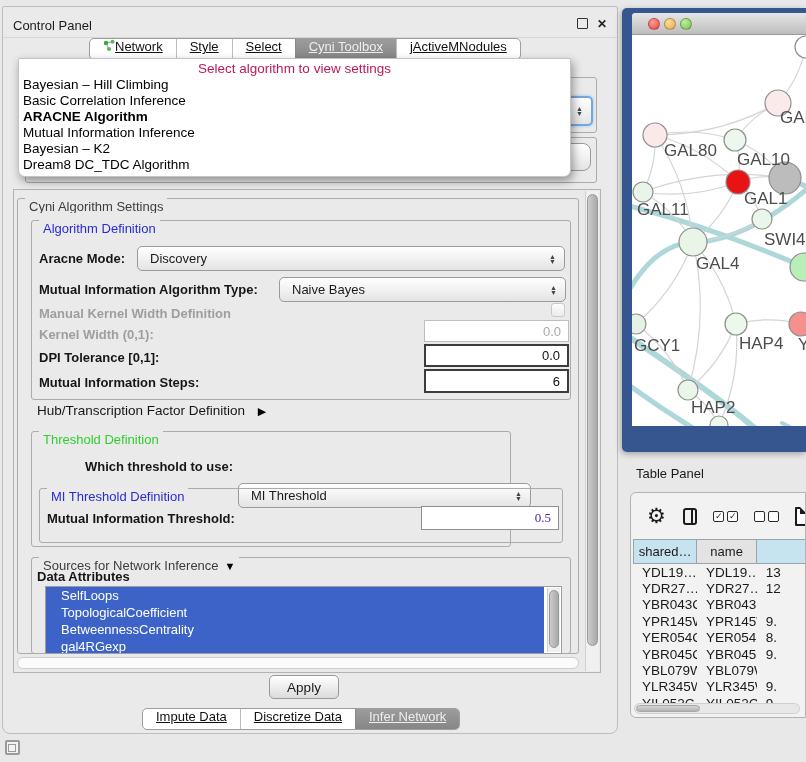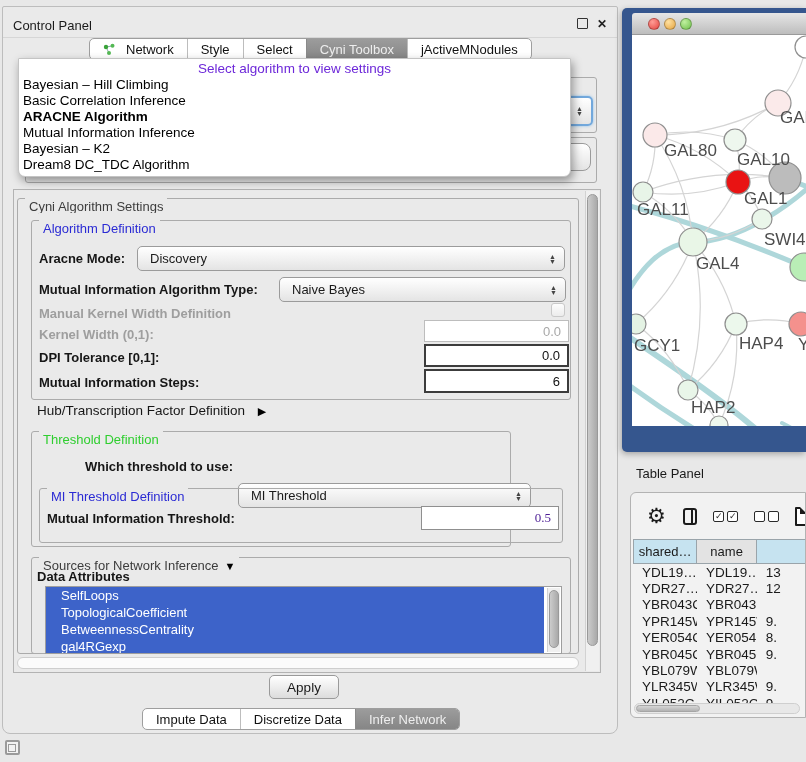--- a/index.html
+++ b/index.html
@@ -12,22 +12,22 @@
           border:1px solid #bdbdbd;border-radius:2px 2px 8px 8px;box-sizing:border-box;}
   .cp-title{left:10px;top:11px;font-size:13px;color:#1a1a1a;}
   .cp-btn{top:11px;width:12px;height:12px;font-size:12px;line-height:12px;color:#222;cursor:default;}
   .float-btn{left:574px;border:1.5px solid #333;width:9px;height:9px;border-radius:1px;background:transparent;}
   .close-btn{left:594px;font-weight:bold;}
   .cp-sep{left:0;top:30px;width:614px;height:1px;background:#d6d6d6;}
 
   
   .seg-tabs{display:flex;height:22px;border:1px solid #9e9e9e;border-radius:5px;
             background:#fff;overflow:hidden;box-sizing:border-box;}
-  .seg{padding:0 13px;display:flex;align-items:center;gap:11px;font-size:13px;color:#111;
-       border-left:1px solid #bdbdbd;white-space:nowrap;}
+  .seg{padding:0 13px;display:flex;gap:0;font-size:13px;color:#111;
+       border-left:1px solid #bdbdbd;white-space:nowrap;text-decoration:underline;}
   .seg:first-child{border-left:none;}
   .seg.selected{background:linear-gradient(#9c9c9c,#868686);color:#eeeeee;border-left-color:#8a8a8a;}
 
   
   .fs{position:absolute;border:1px solid #ababab;border-radius:3px;box-sizing:border-box;}
   .fs>.legend{position:absolute;top:-8px;left:7px;background:#eaeaea;padding:8px 4px;font-size:13px;
               white-space:nowrap;display:flex;align-items:center;gap:6px;}
   .leg-gray{color:#3d3d3d;}
   .leg-blue{color:#2b2bd4;}
   .leg-green{color:#2fce2f;}
@@ -52,21 +52,21 @@
 
   .checkbox{position:absolute;width:14px;height:14px;border:1px solid #c9c9c9;border-radius:3px;
             background:linear-gradient(#fdfdfd,#ececec);box-sizing:border-box;}
 
   .tri{display:inline-block;font-size:11px;color:#000;}
 
   
   .popup{left:17px;top:57px;width:553px;background:#ffffff;border:1px solid #c4c4c4;
          border-radius:1px 1px 7px 7px;box-shadow:2px 4px 10px rgba(0,0,0,.38);z-index:40;
          padding-bottom:3px;box-sizing:border-box;}
-  .popup .ph{text-align:center;color:#6d28d9;font-size:13.5px;padding:2px 0 1px;}
+  .popup .ph{text-align:center;color:#be185d;font-size:13.5px;padding:2px 0 1px;}
   .popup .item{font-size:13.5px;height:16px;line-height:16px;padding-left:4px;color:#000;}
   .popup .item.bold{font-weight:bold;}
 
   
   .attr-list{background:#fff;border:1px solid #9e9e9e;box-sizing:border-box;overflow:hidden;}
   .attr-item{background:#3d63c9;color:#fff;font-size:13px;height:17px;line-height:17px;
              padding-left:15px;margin-right:17px;}
 
   .vscroll{position:absolute;background:#f0f0f0;border-left:1px solid #d2d2d2;box-sizing:border-box;}
   .vthumb{position:absolute;border:1px solid #999;border-radius:6px;

